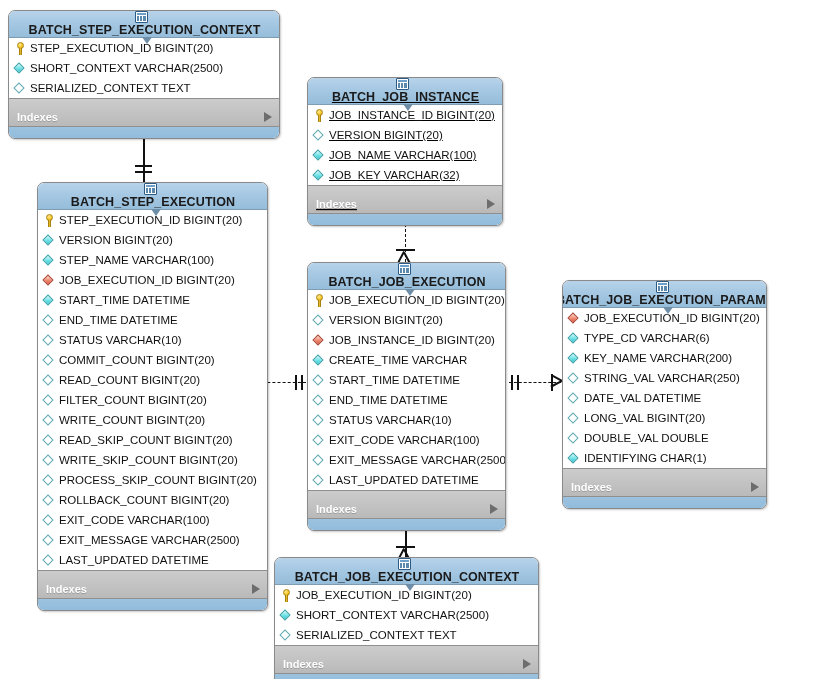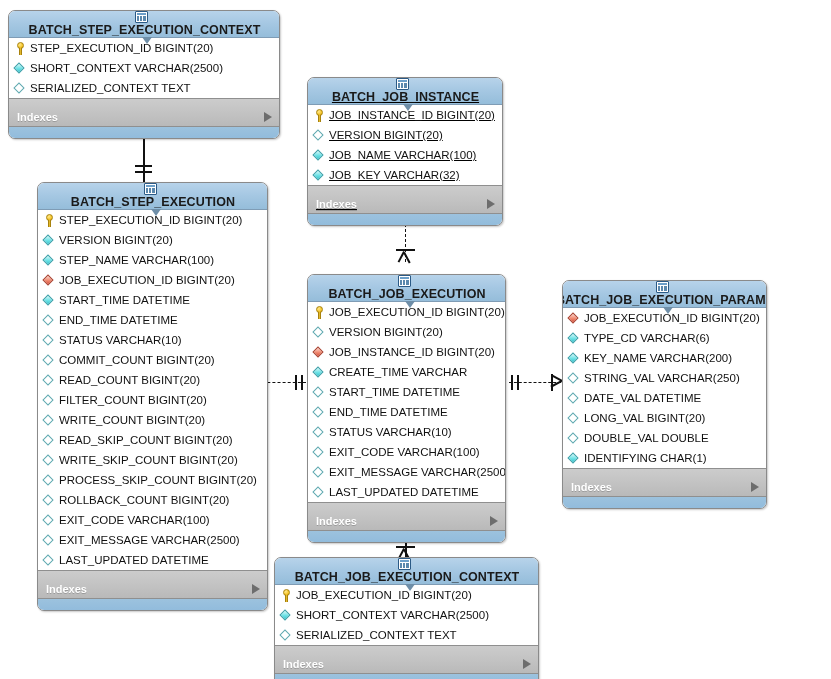--- a/index.html
+++ b/index.html
@@ -348,21 +348,21 @@
             <span class="ico dia hollow"></span>
             <span class="col-name">LAST_UPDATED DATETIME</span>
           </div>
         </div>
         <div class="idx">
           <span>Indexes</span>
           <span class="tri"></span>
         </div>
         <div class="foot"></div>
       </div>
-      <div class="tbl" style="left: 307px; top: 262px; width: 199px; margin-top: 12px;">
+      <div class="tbl" style="left: 307px; top: 262px; width: 199px;">
         <div class="tbl-head">
           <span class="tbl-icon"></span>
           <span class="tbl-title">BATCH_JOB_EXECUTION</span>
           <span class="caret"></span>
         </div>
         <div class="cols">
           <div class="col">
             <span class="ico key"></span>
             <span class="col-name">JOB_EXECUTION_ID BIGINT(20)</span>
           </div>

